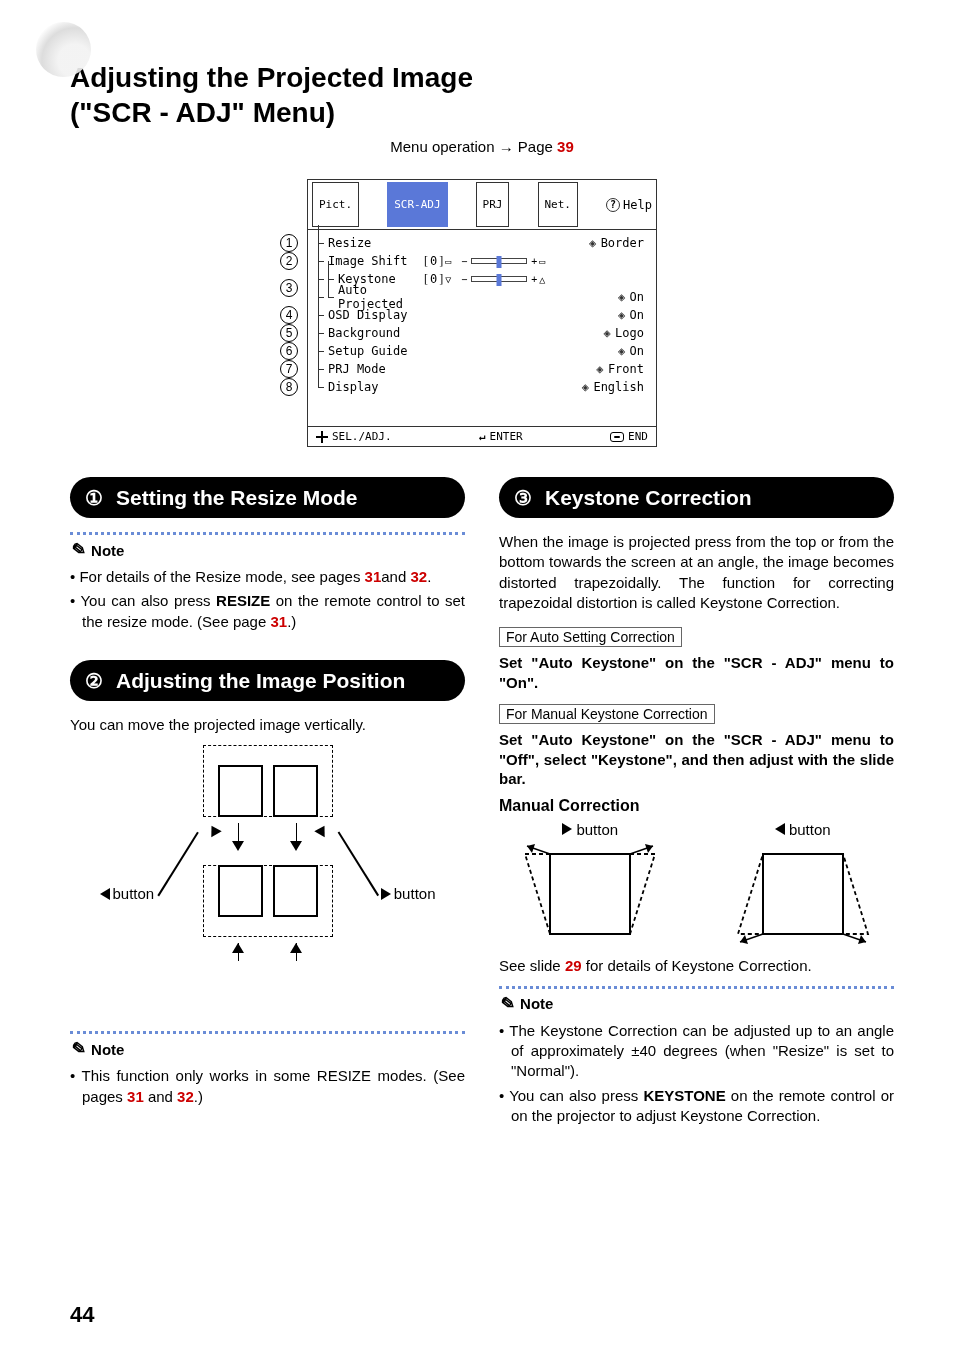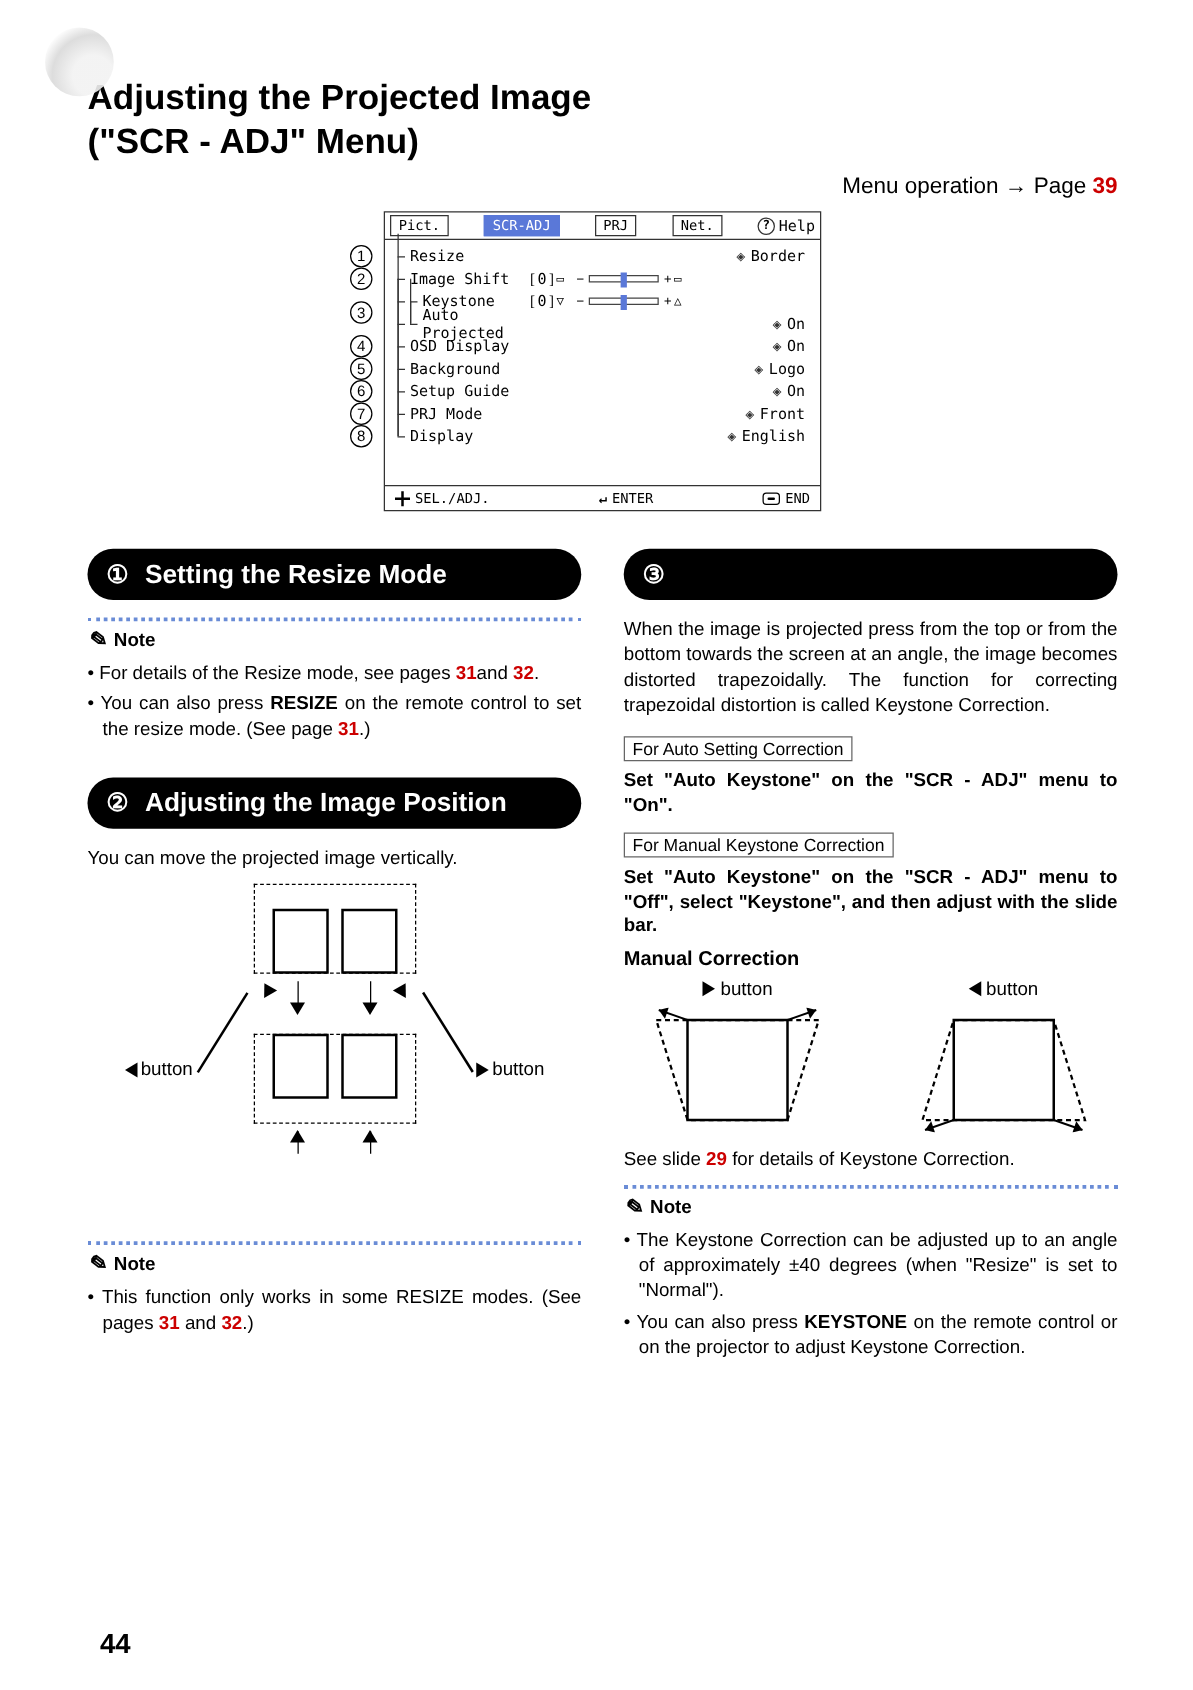--- a/index.html
+++ b/index.html
@@ -21,44 +21,44 @@
   }
   .corner-shadow {
     position: absolute;
     top: 22px; left: 36px;
     width: 55px; height: 55px;
     background: radial-gradient(circle at 70% 70%, #f2f2f2 30%, #d9d9d9 60%, #fff 80%);
     border-radius: 50%;
     opacity: 0.9;
   }
   .menu-op {
-    text-align: right;
-    font-size: 18px;
-    margin: 2px 0 10px 0;
+    text-align: center;
+    font-size: 15px;
+    margin: 2px 0 24px 0;
   }
   .menu-op .arrow { font-weight: bold; }
   .pageref { color: #c00; font-weight: bold; }
 
   
   .osd {
     width: 350px;
     margin: 0 auto 30px auto;
     border: 1px solid #333;
     font-family: monospace, "Courier New";
     font-size: 12px;
   }
   .osd-tabs {
     display: flex;
     border-bottom: 1px solid #333;
     align-items: center;
     justify-content: space-between;
     padding: 2px 4px;
   }
   .osd-tab {
-    padding: 1px 6px;
+    padding: 15px 6px;
     border: 1px solid #333;
     font-size: 11px;
   }
   .osd-tab.active { background: #5a78d8; color: #fff; border-color: #5a78d8;}
   .osd-help { display: flex; align-items: center; gap: 3px; }
   .osd-help .qicon {
     width: 14px; height: 14px; border: 1.5px solid #333; border-radius: 50%;
     display: inline-flex; align-items: center; justify-content: center;
     font-size: 10px; font-weight: bold;
   }
@@ -200,21 +200,21 @@
   .ks-fig { width: 150px; height: 100px; position: relative; margin: 0 auto; }
 
   .boxed {
     border: 1px solid #666; padding: 1px 6px; font-size: 14px;
     display: inline-block; margin: 4px 0 6px 0;
   }
   p.instr { font-size: 15px; font-weight: bold; text-align: justify; line-height: 1.3; margin-bottom: 8px;}
   p.sub { font-size: 16px; font-weight: bold; margin: 6px 0 6px 0; }
 
   .pagenum {
-    position: absolute; bottom: 24px; left: 80px;
+    position: absolute; bottom: 24px; left: 70px;
     font-size: 22px; font-weight: bold;
   }
 </style>
 </head>
 <body>
 
 <div class="corner-shadow"></div>
 
 <div class="main-title">
   <span>Adjusting the Projected Image</span><br>
@@ -431,20 +431,21 @@
     <ul class="bul">
       <li>
         <span>This function only works in some RESIZE modes. (See pages </span><span class="pageref">31</span><span> and </span><span class="pageref">32</span><span>.)</span>
       </li>
     </ul>
   </div>
 
   <div class="col">
     <div class="sh">
       <span class="circ">③</span>
+      <span>Keystone Correction</span>
     </div>
     <p class="body">When the image is projected press from the top or from the bottom towards the screen at an angle, the image becomes distorted trapezoidally. The function for correcting trapezoidal distortion is called Keystone Correction.</p>
 
     <span class="boxed">For Auto Setting Correction</span>
     <p class="instr">Set "Auto Keystone" on the "SCR - ADJ" menu to "On".</p>
 
     <span class="boxed">For Manual Keystone Correction</span>
     <p class="instr">Set "Auto Keystone" on the "SCR - ADJ" menu to "Off", select "Keystone", and then adjust with the slide bar.</p>
 
     <p class="sub">Manual Correction</p>

